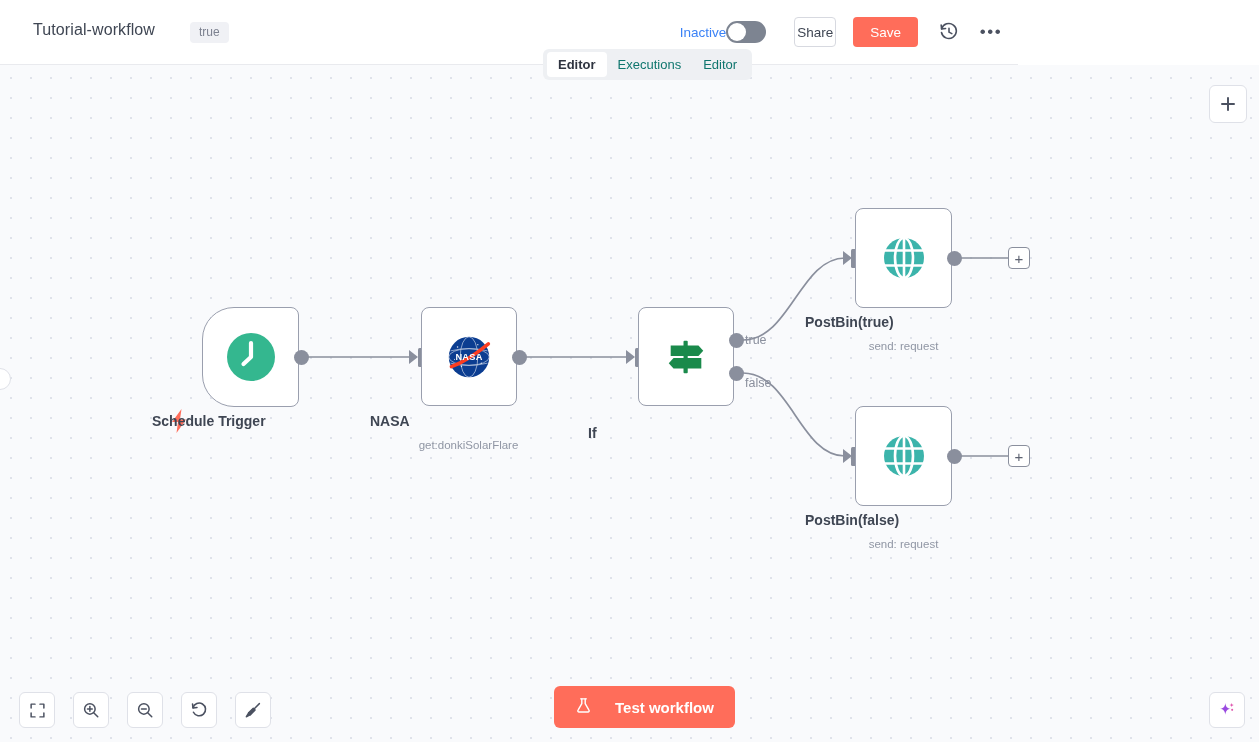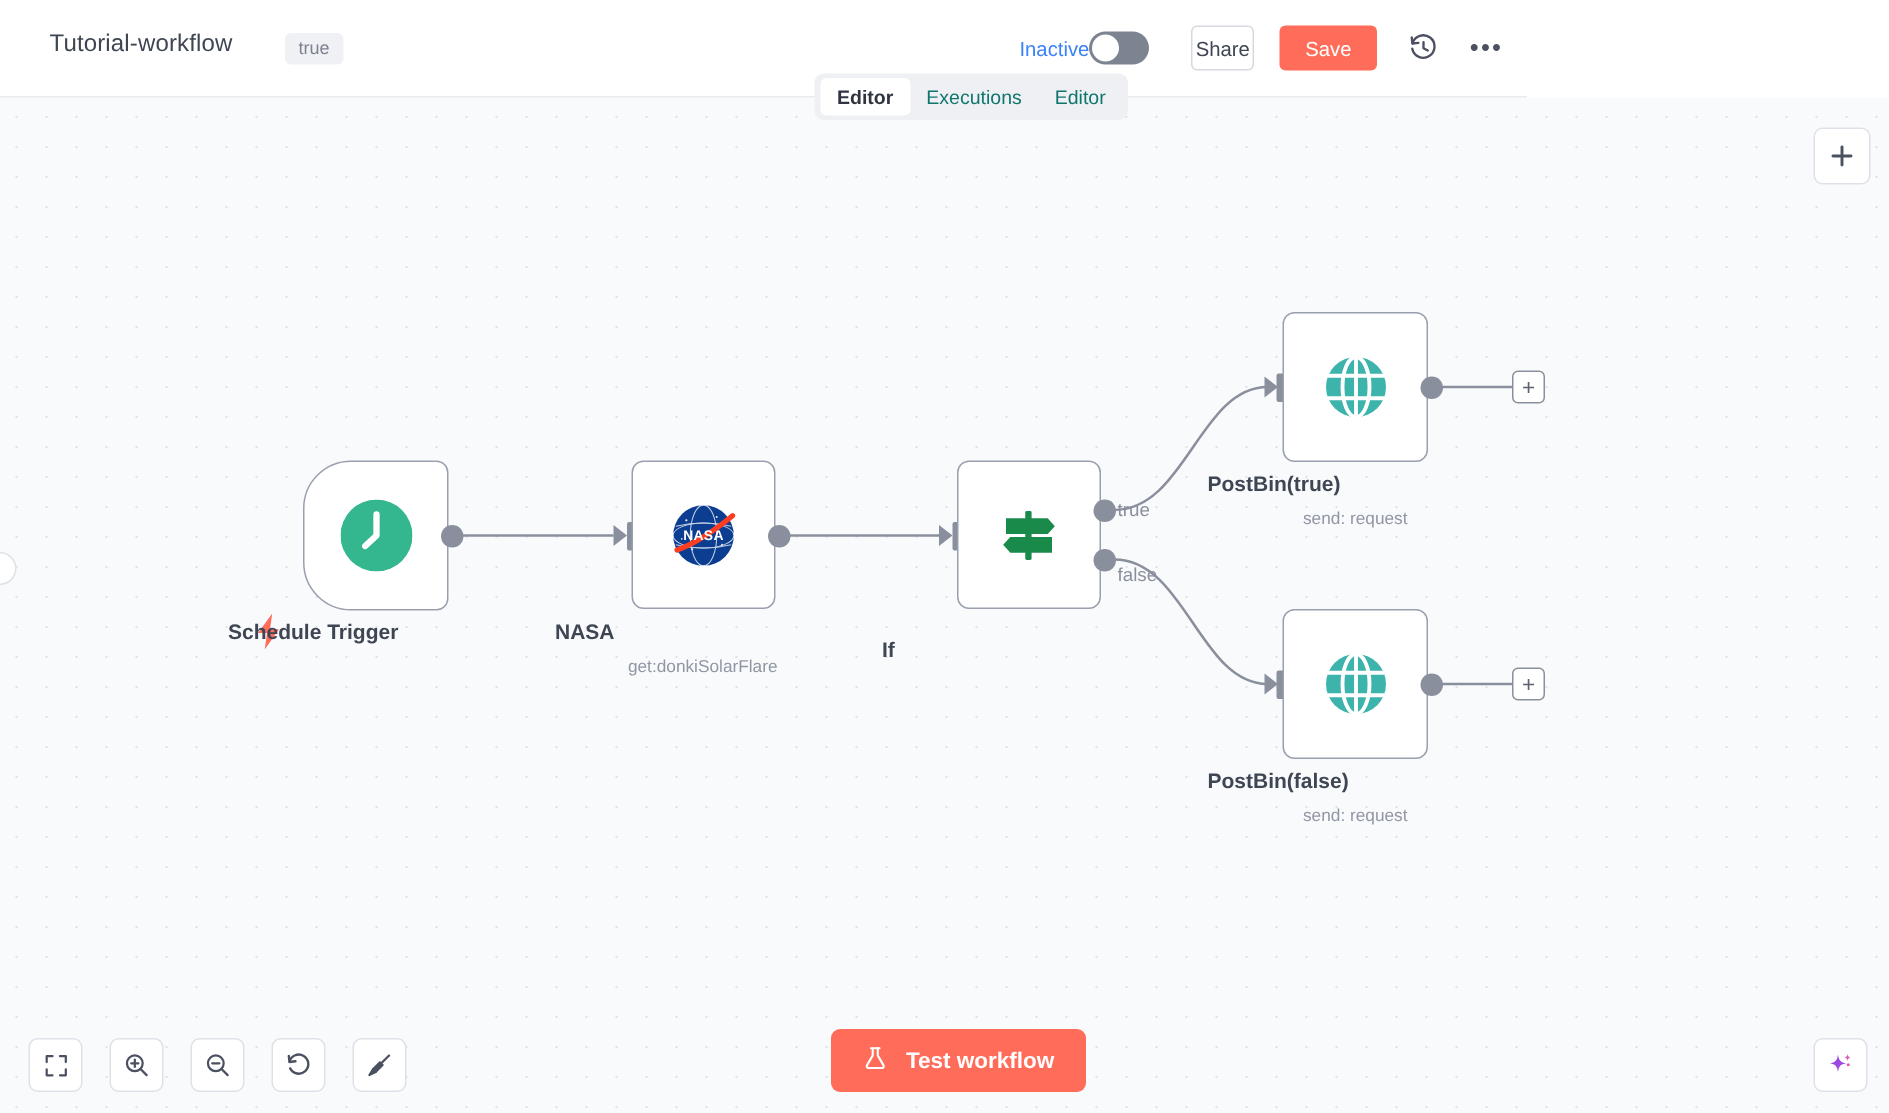--- a/index.html
+++ b/index.html
@@ -176,21 +176,21 @@
     position: relative; width: 36px; height: 36px;
     background: #fff; border: 1px solid #dfe1e8; border-radius: 6px;
     display:flex; align-items:center; justify-content:center; cursor:pointer;
   }
   #test-btn {
     position: absolute; left: 554px; bottom: 14px;
     height: 42px; padding: 0 21px;
     background: #ff6d5a; border: none; border-radius: 6px;
     color: #fff; font-size: 15px; font-weight: bold;
     font-family: "Liberation Sans", sans-serif;
-    display: flex; align-items: center; gap: 12px; cursor: pointer;
+    display: flex; align-items: center; gap: 23px; cursor: pointer;
   }
   #ai-btn { right: 14px; bottom: 14px; width: 36px; height: 36px; }
 </style>
 </head>
 <body>
 
 <div id="app">
 
   <div id="header">
     <div id="wf-title">Tutorial-workflow</div>

